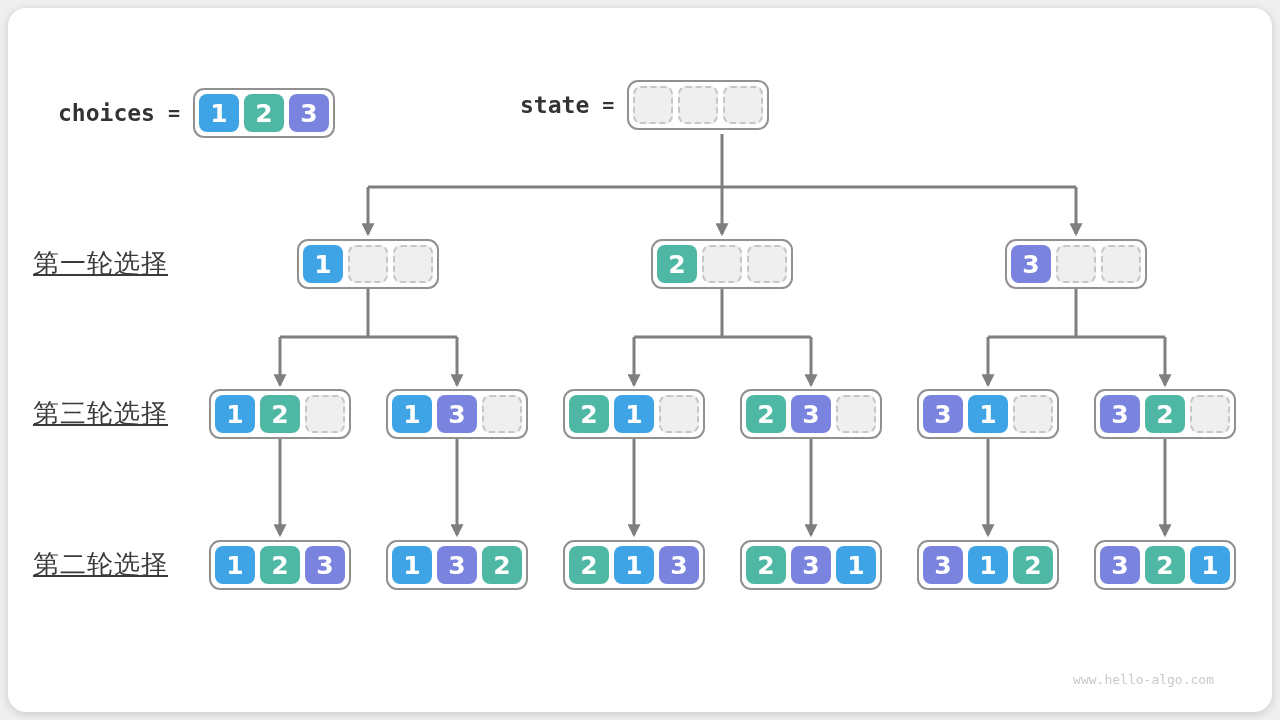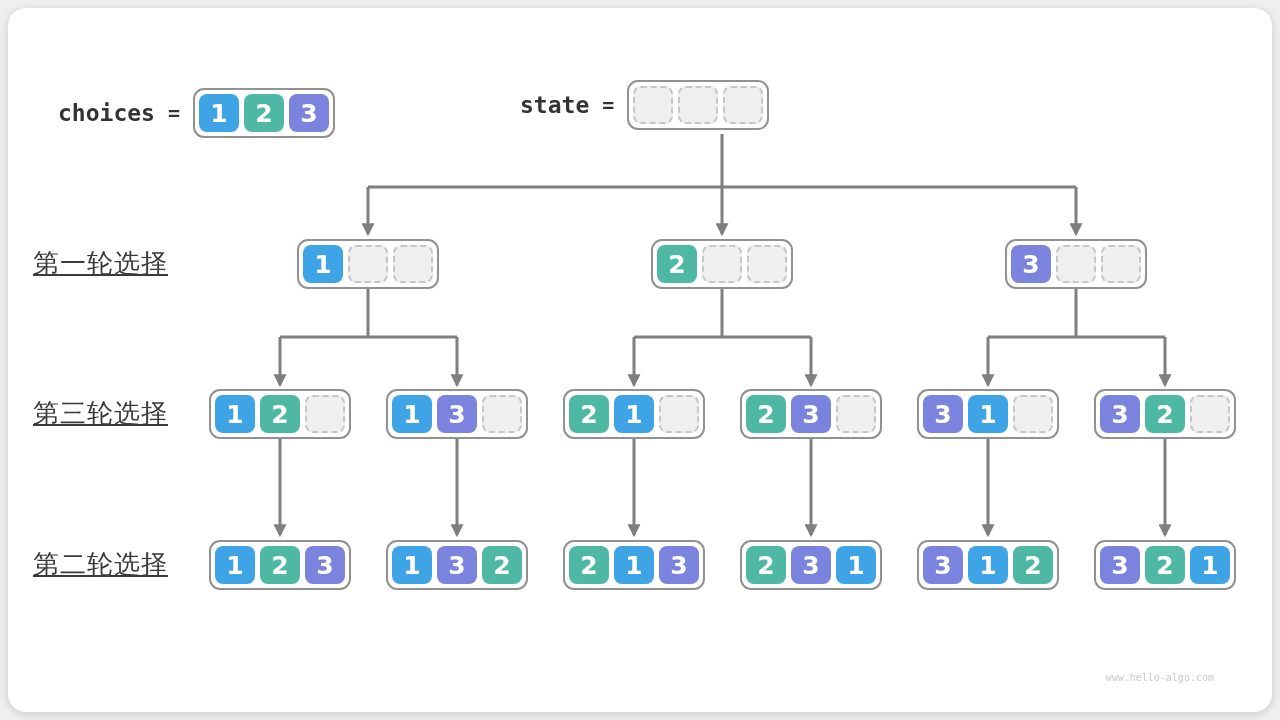--- a/index.html
+++ b/index.html
@@ -18,21 +18,21 @@
   .state-box{display:flex;gap:5px;padding:4px;background:#ffffff;border:2px solid #919191;
     border-radius:11px;box-sizing:border-box;height:50px;}
   .node{position:absolute;}
   .cell{width:40px;height:38px;border-radius:8px;display:flex;align-items:center;
     justify-content:center;font-weight:bold;font-size:25px;color:#ffffff;box-sizing:border-box;}
   .cell.empty{background:#efefef;border:2px dashed #c6c6c6;}
 
   .row-label{position:absolute;left:33px;font-size:26px;color:#3a3a3a;letter-spacing:1px;
     line-height:26px;text-decoration:underline;}
   .watermark{position:absolute;right:66px;top:672px;
-    font-family:"DejaVu Sans Mono","Liberation Mono",monospace;font-size:10px;color:#c9c9c9;}
+    font-family:"DejaVu Sans Mono","Liberation Mono",monospace;font-size:13px;color:#c9c9c9;}
 </style>
 </head>
 <body>
 
 <div class="card"></div>
 
 <div class="stage">
 
   <svg id="connectors" viewBox="0 0 1280 720" xmlns="http://www.w3.org/2000/svg">
     <defs>

